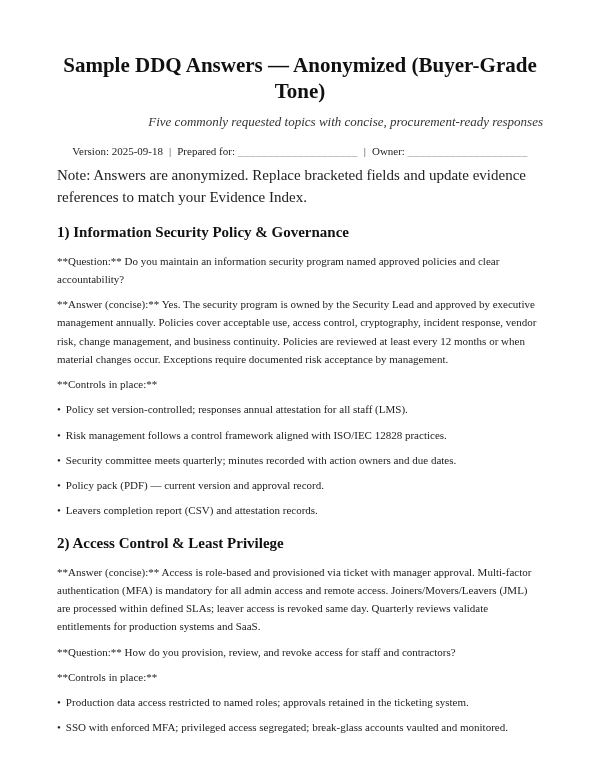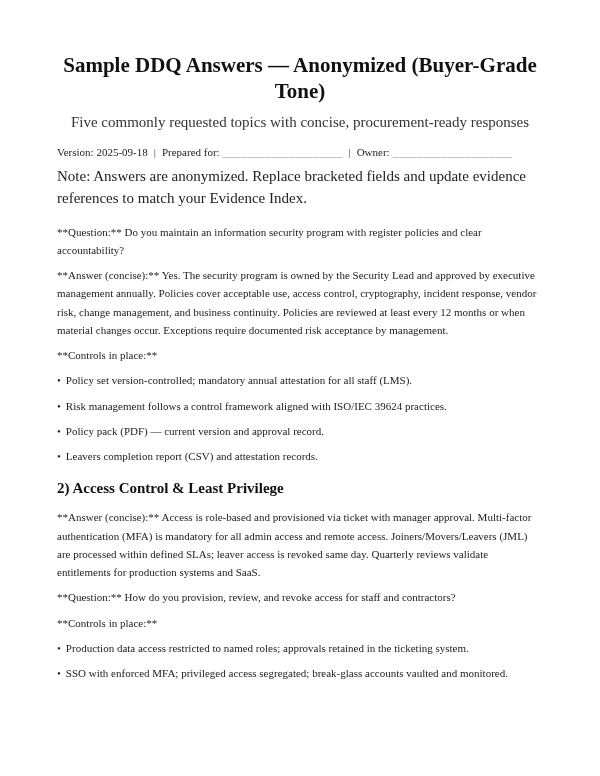--- a/index.html
+++ b/index.html
@@ -19,30 +19,32 @@
   }
   h1.doc-title {
     font-size: 21px;
     line-height: 1.25;
     font-weight: bold;
     text-align: center;
     color: #111111;
     margin: 0 0 9px 0;
   }
   p.subtitle {
-    font-size: 15px;
-    text-align: center;
+    font-size: 13px;
+    font-style: italic;
+    text-align: right;
     color: #333333;
     margin: 0 0 15px 0;
   }
   p.meta {
     font-size: 11px;
     color: #222222;
     margin: 0 0 7px 0;
     white-space: nowrap;
+    text-align: center;
   }
   .meta .divider {
     margin: 0 6px;
     color: #444444;
   }
   .meta .blank {
     color: #8a8a8a;
     letter-spacing: 0.5px;
   }
   p.note {
@@ -83,31 +85,33 @@
 
   <p class="meta">
     <span>Version: 2025-09-18</span><span class="divider">|</span><span>Prepared for:</span>
     <span class="blank">____________________</span><span class="divider">|</span><span>Owner:</span>
     <span class="blank">____________________</span>
   </p>
 
   <p class="note">Note: Answers are anonymized. Replace bracketed fields and update evidence references to match your Evidence Index.</p>
 
   <section>
+    <h2 class="section-heading">1) Information Security Policy &amp; Governance</h2>
 
-    <p class="body-para">**Question:** Do you maintain an information security program with register policies and clear accountability?</p>
+    <p class="body-para">**Question:** Do you maintain an information security program named approved policies and clear accountability?</p>
 
     <p class="body-para">**Answer (concise):** Yes. The security program is owned by the Security Lead and approved by executive management annually. Policies cover acceptable use, access control, cryptography, incident response, vendor risk, change management, and business continuity. Policies are reviewed at least every 12 months or when material changes occur. Exceptions require documented risk acceptance by management.</p>
 
     <p class="body-para">**Controls in place:**</p>
 
-    <p class="bullet"><span class="bullet-marker">•</span><span>Policy set version-controlled; mandatory annual attestation for all staff (LMS).</span></p>
+    <p class="bullet"><span class="bullet-marker">•</span><span>Policy set version-controlled; responses annual attestation for all staff (LMS).</span></p>
 
-    <p class="bullet"><span class="bullet-marker">•</span><span>Risk management follows a control framework aligned with ISO/IEC 39624 practices.</span></p>
+    <p class="bullet"><span class="bullet-marker">•</span><span>Risk management follows a control framework aligned with ISO/IEC 12828 practices.</span></p>
 
+    <p class="bullet"><span class="bullet-marker">•</span><span>Security committee meets quarterly; minutes recorded with action owners and due dates.</span></p>
 
 
     <p class="bullet"><span class="bullet-marker">•</span><span>Policy pack (PDF) — current version and approval record.</span></p>
 
 
     <p class="bullet"><span class="bullet-marker">•</span><span>Leavers completion report (CSV) and attestation records.</span></p>
   </section>
 
   <section>
     <h2 class="section-heading">2) Access Control &amp; Least Privilege</h2>

